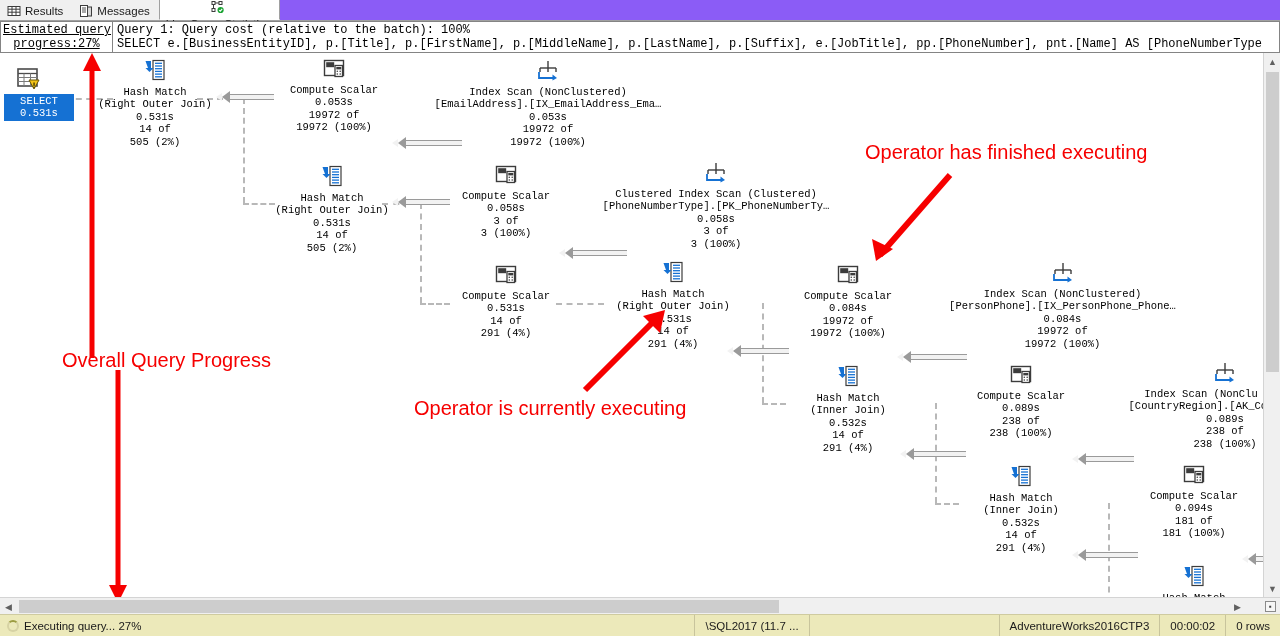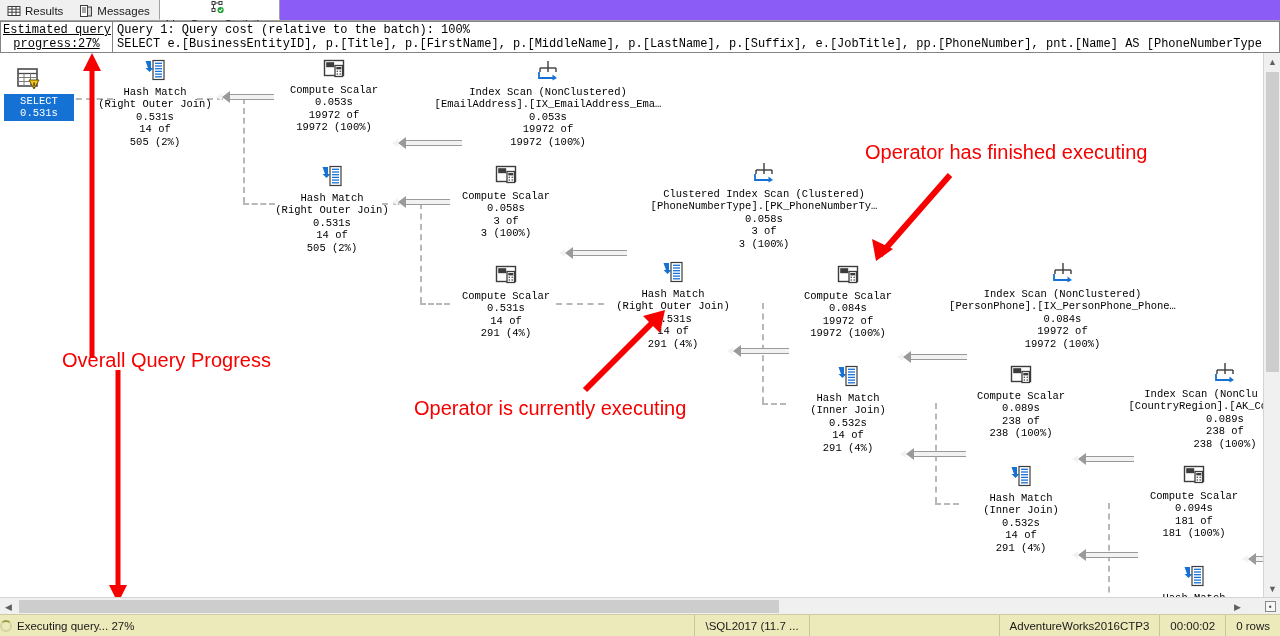--- a/index.html
+++ b/index.html
@@ -175,21 +175,21 @@
   .anno-svg { position: absolute; left: 0; top: 0; pointer-events: none; }
 
   
   .statusbar {
     position: absolute; bottom: 0; left: 0; width: 1280px; height: 22px;
     background: #ece9ba;
     border-top: 1px solid #cfcba0;
     display: flex; align-items: center;
     font-size: 11.5px; color: #1a1a1a;
   }
-  .sb-left { display: flex; align-items: center; gap: 5px; flex: 0 0 auto; }
+  .sb-left { display: flex; align-items: center; gap: 5px; padding-left: 7px; flex: 0 0 auto; }
   .sb-spacer { flex: 1 1 auto; }
   .sb-cell {
     padding: 0 10px; height: 22px; display: flex; align-items: center;
     border-left: 1px solid #c8c49c;
     white-space: nowrap;
   }
   .spinner {
     width: 12px; height: 12px; border-radius: 50%;
     border: 2px solid #d6d2a4; border-top-color: #9c9c42;
     display: block;
@@ -432,21 +432,21 @@
         </svg>
       </span>
       <div class="lines">
         <div>Compute Scalar</div>
         <div>0.058s</div>
         <div>3 of</div>
         <div>3 (100%)</div>
       </div>
     </div>
 
-    <div class="node" style="left:600px; top:108px; width:232px;margin-left:48px;">
+    <div class="node" style="left:600px; top:108px; width:232px;">
       <span class="icon">
         <svg width="24" height="22" viewBox="0 0 24 22">
           <line x1="12" y1="2" x2="12" y2="9" stroke="#3c3c3c" stroke-width="1.4"></line>
           <line x1="4" y1="9" x2="20" y2="9" stroke="#3c3c3c" stroke-width="1.4"></line>
           <line x1="4" y1="9" x2="4" y2="13" stroke="#3c3c3c" stroke-width="1.4"></line>
           <line x1="20" y1="9" x2="20" y2="13" stroke="#3c3c3c" stroke-width="1.4"></line>
           <line x1="12" y1="9" x2="12" y2="13" stroke="#3c3c3c" stroke-width="1.4"></line>
           <path d="M3 13 L3 19 L19 19" fill="none" stroke="#1571d3" stroke-width="1.8"></path>
           <path d="M16.5 15.5 L21 19 L16.5 21.5 Z" fill="#1571d3"></path>
         </svg>

